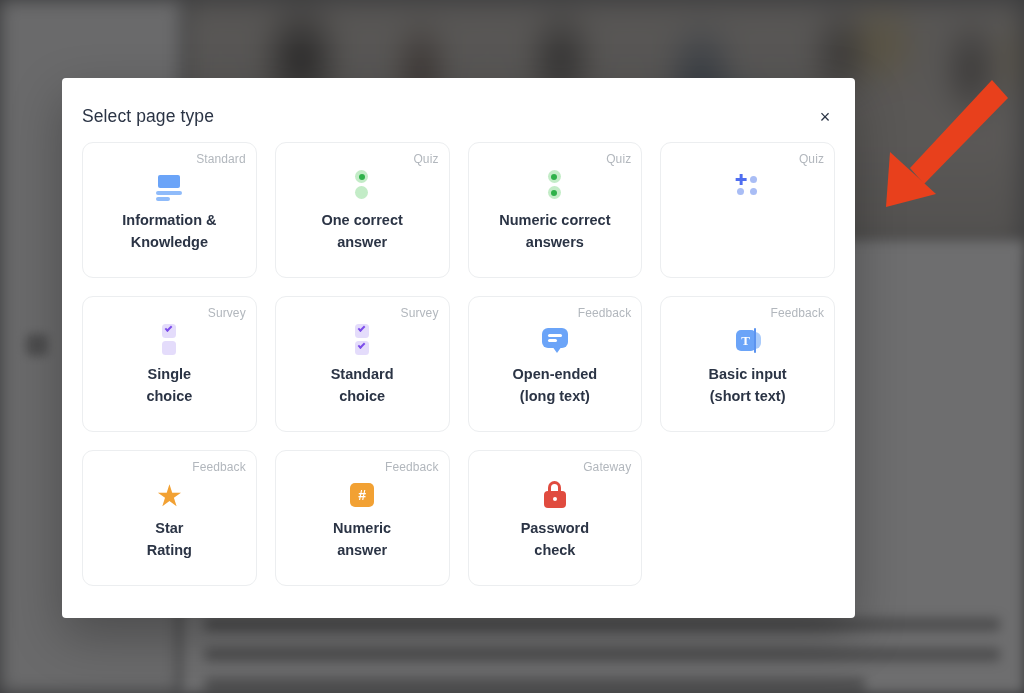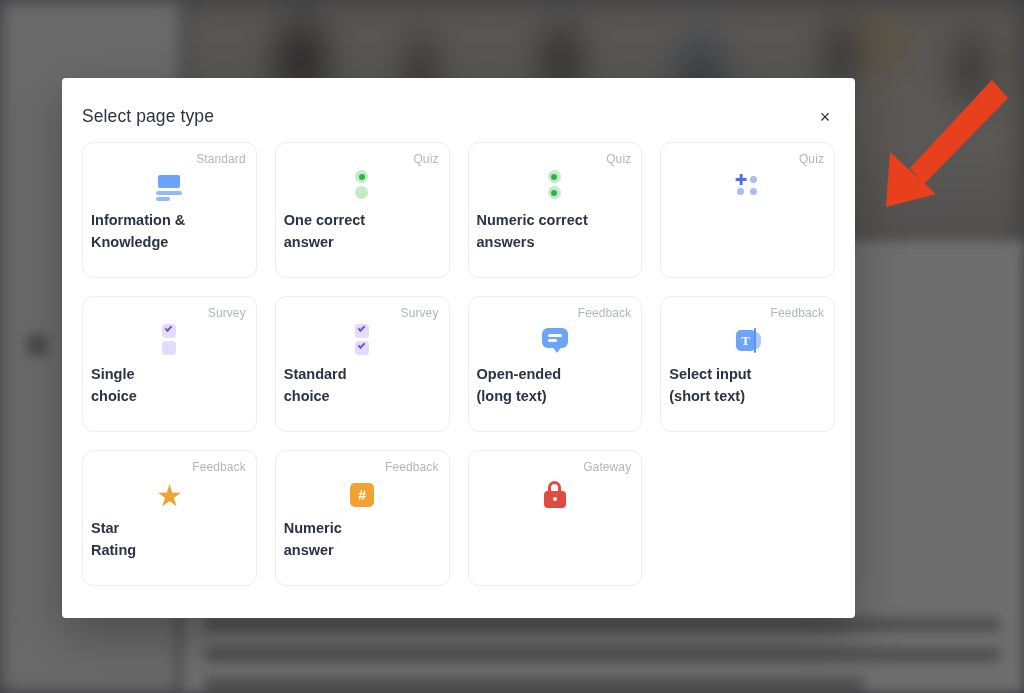--- a/index.html
+++ b/index.html
@@ -79,21 +79,21 @@
   .card-tag {
     position: absolute; right: 10px; top: 9px;
     font-size: 12px; color: #b2b7bd; letter-spacing: .1px;
   }
   .card-icon {
     position: absolute; left: 0; right: 0; top: 26px;
     height: 36px; display: flex; align-items: center; justify-content: center;
   }
   .card-label {
     position: absolute; left: 8px; right: 8px; top: 66px;
-    text-align: left; font-size: 14.5px; line-height: 22px;
+    text-align: center; font-size: 14.5px; line-height: 22px;
     color: #2b3445; font-weight: 600; white-space: pre-line;
   }
 
   
   .ico { position: relative; }
 
   .ico-info { width: 30px; height: 30px; }
   .ico-info .bar-a { position:absolute; left:4px; top:3px; width:22px; height:13px; background:#6ba4f8; border-radius:2px; }
   .ico-info .bar-b { position:absolute; left:2px; top:19px; width:26px; height:3.5px; background:#8fbbfa; border-radius:2px; }
   .ico-info .bar-c { position:absolute; left:2px; top:25px; width:14px; height:3.5px; background:#8fbbfa; border-radius:2px; }
@@ -275,21 +275,21 @@
     <div class="type-card">
       <div class="card-tag">Feedback</div>
       <div class="card-icon">
         <div class="ico ico-textin">
           <div class="rgt"></div>
           <div class="sq"></div>
           <div class="tt">T</div>
           <div class="caret"></div>
         </div>
       </div>
-      <div class="card-label">Select input
+      <div class="card-label">Basic input
 (short text)</div>
     </div>
 
     <div class="type-card">
       <div class="card-tag">Feedback</div>
       <div class="card-icon">
         <div class="ico ico-star">★</div>
       </div>
       <div class="card-label">Star
 Rating</div>
@@ -306,20 +306,22 @@
 
     <div class="type-card">
       <div class="card-tag">Gateway</div>
       <div class="card-icon">
         <div class="ico ico-lock">
           <div class="shackle"></div>
             <div class="body"></div>
             <div class="kh"></div>
         </div>
       </div>
+      <div class="card-label">Password
+check</div>
     </div>
 
   </div>
 </div>
 
 <svg id="annotation-arrow" viewBox="0 0 150 140">
   <path d="M132 8 L148 26 L64 112 L50 96 Z" fill="#e8401c"></path>
   <path d="M26 135 L30 80 L76 122 Z" fill="#e8401c"></path>
 </svg>
 

